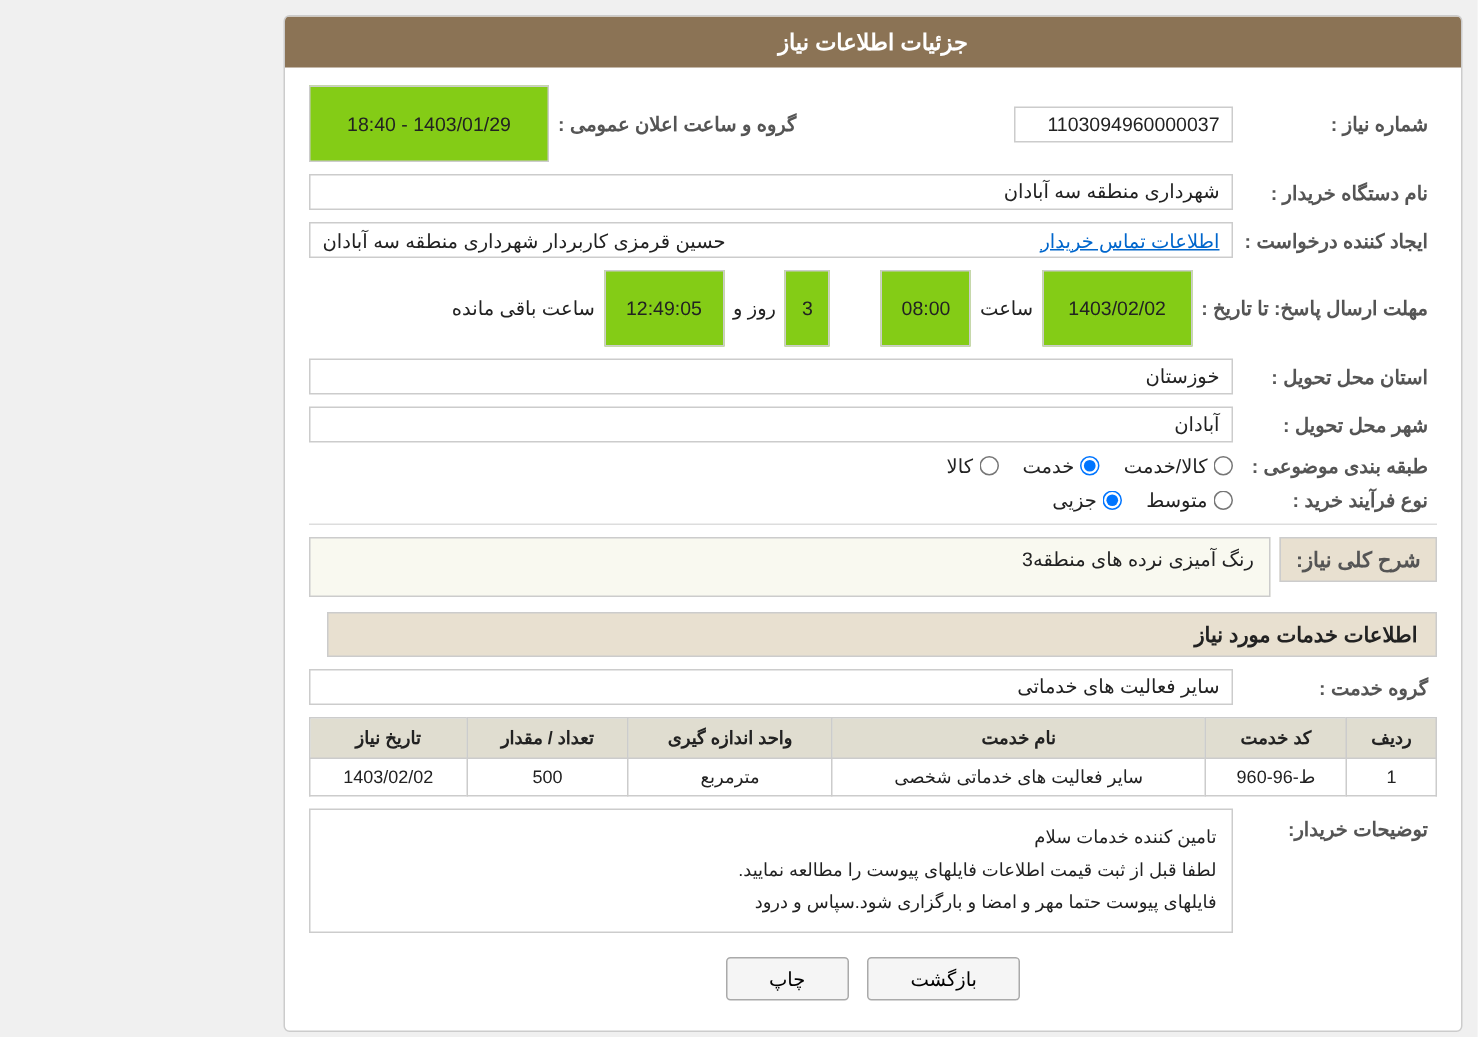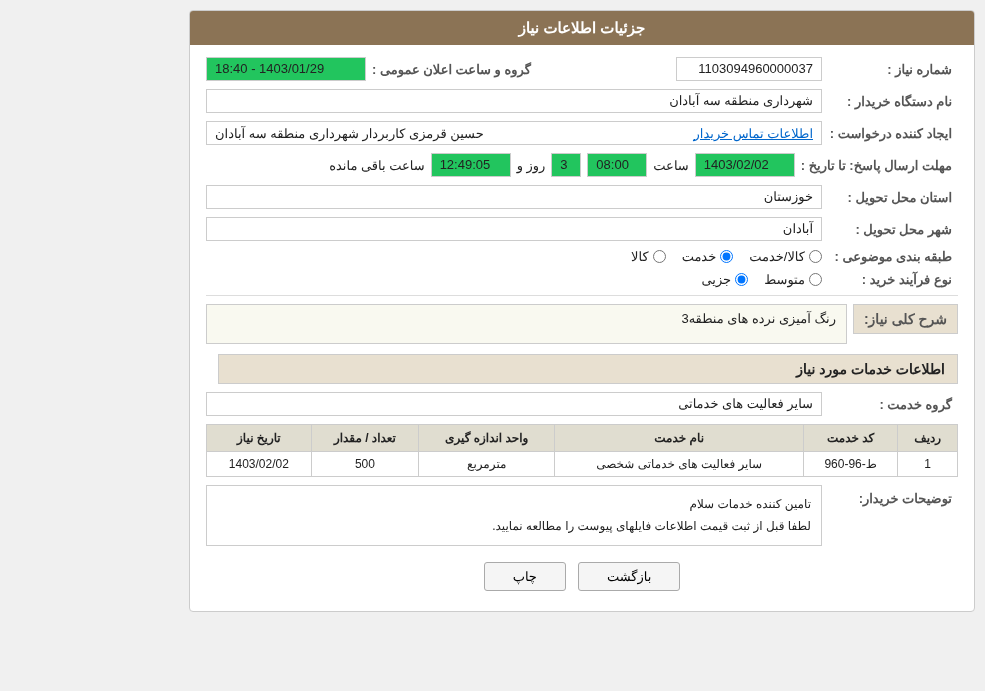--- a/index.html
+++ b/index.html
@@ -49,25 +49,25 @@
     }
     .value-box {
       background: #fff;
       border: 1px solid #ccc;
       padding: 3px 8px;
       flex: 1;
       min-height: 24px;
       text-align: right;
     }
     .value-box-small {
-      background: #22c55e;
-      border: 1px solid #ccc;
-      padding: 3px 8px;
+      background: #84cc16;
+      border: 1px solid #ccc;
+      padding: 17px 8px;
       min-height: 24px;
-      text-align: left;
+      text-align: center;
     }
     .section-header {
       background: #e8e0d0;
       border: 1px solid #ccc;
       padding: 6px 12px;
       font-weight: bold;
       font-size: 14px;
       margin: 10px 0 8px 12px;
       text-align: right;
     }
@@ -173,21 +173,21 @@
         <div class="value-box" style="display:flex; align-items:center; justify-content:space-between;">
           <span class="contact-link">اطلاعات تماس خریدار</span>
           <span>حسین قرمزی کاربردار شهرداری منطقه سه آبادان</span>
         </div>
       </div>
 
       <div class="info-row">
         <span class="label">مهلت ارسال پاسخ: تا تاریخ :</span>
         <div class="value-box-small" style="min-width:100px;">1403/02/02</div>
         <span style="white-space:nowrap;">ساعت</span>
-        <div class="value-box-small" style="min-width:60px;">08:00</div>
+        <div class="value-box-small" style="min-width:60px;margin-left:28px;">08:00</div>
         <div class="value-box-small" style="min-width:30px;">3</div>
         <span style="white-space:nowrap;">روز و</span>
         <div class="value-box-small" style="min-width:80px;">12:49:05</div>
         <span style="white-space:nowrap;">ساعت باقی مانده</span>
       </div>
 
       <div class="info-row">
         <span class="label">استان محل تحویل :</span>
         <div class="value-box">خوزستان</div>
       </div>
@@ -264,20 +264,21 @@
       <td>1403/02/02</td>
     </tr>
           </tbody>
       </table>
 
       <div class="info-row" style="align-items:flex-start; margin-top:8px;">
         <span class="label" style="align-self:flex-start; padding-top:6px;">توضیحات خریدار:</span>
         <div class="buyer-notes" id="buyer-notes-content">
             <div>تامین کننده خدمات سلام</div>
             <div>لطفا قبل از ثبت قیمت اطلاعات فایلهای پیوست را مطالعه نمایید.</div>
+            <div>فایلهای پیوست حتما مهر و امضا و بارگزاری شود.سپاس و درود</div>
           </div>
       </div>
 
       <div class="btn-row">
         <button class="btn">بازگشت</button>
         <button class="btn">چاپ</button>
       </div>
 
     </div>
   </div>

